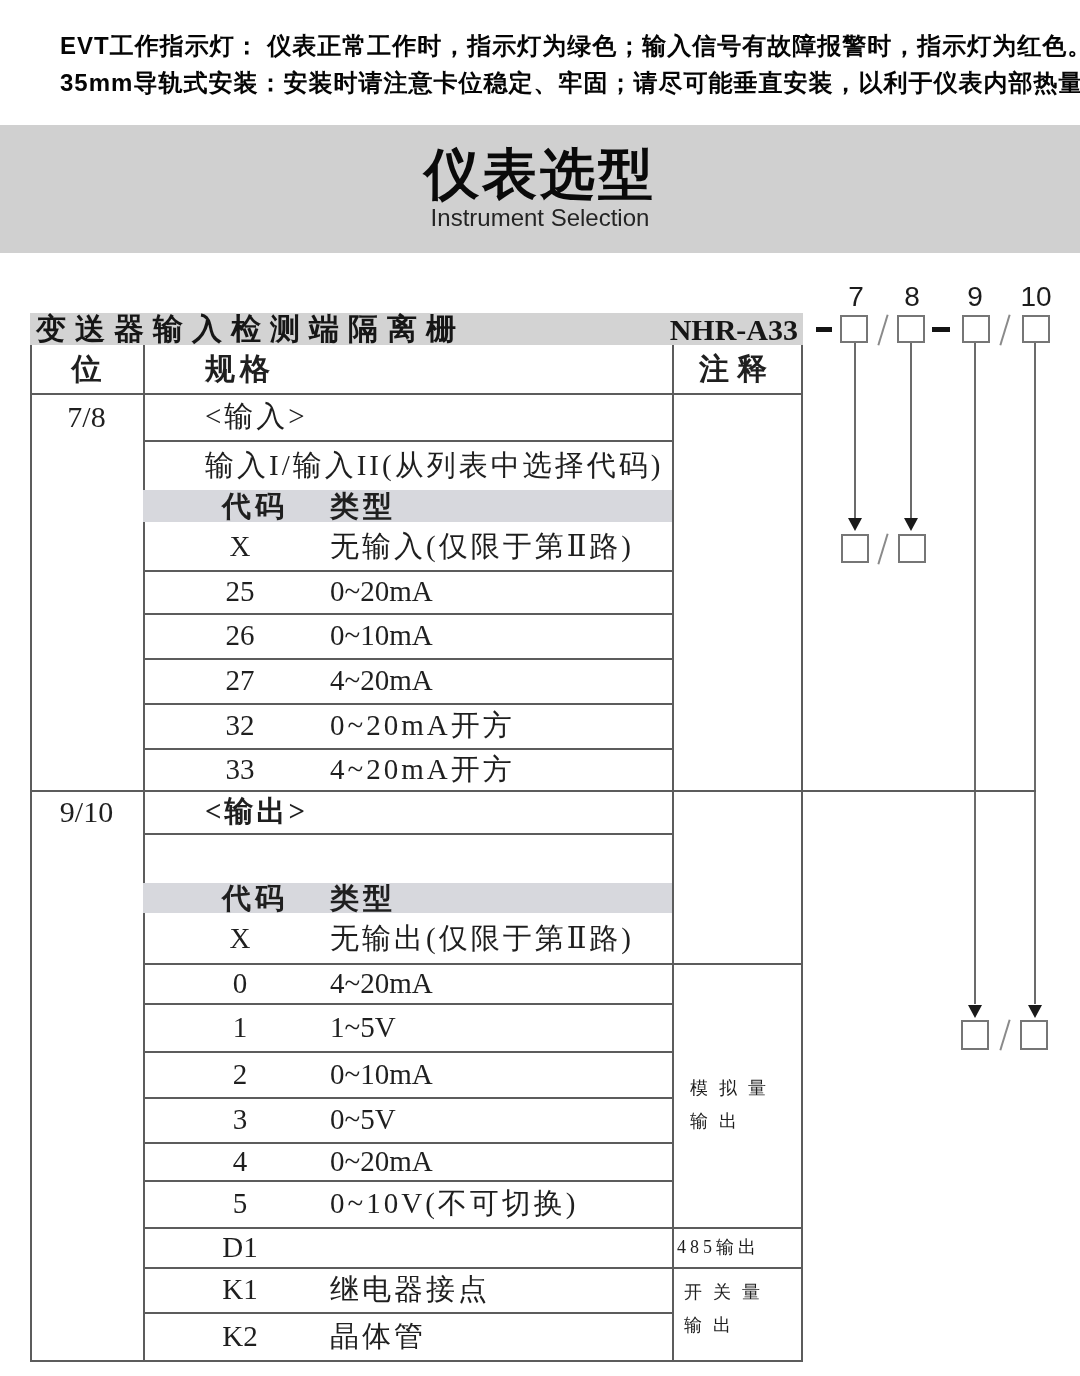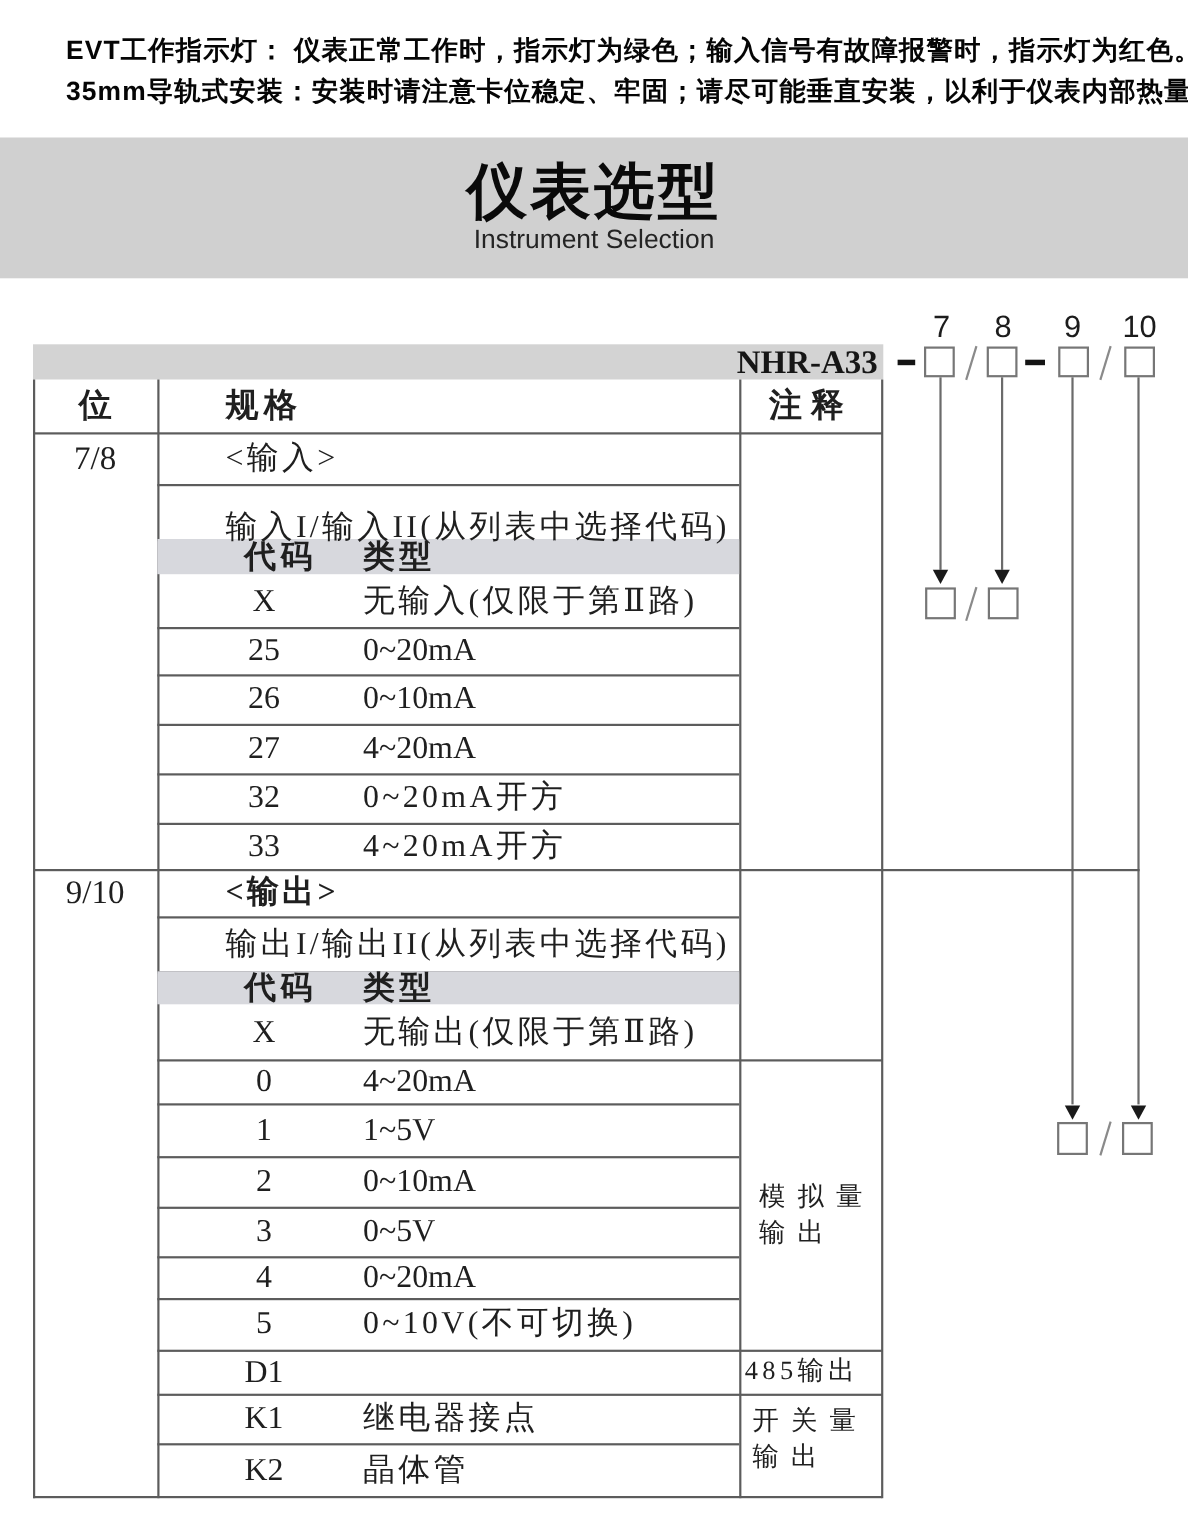--- a/index.html
+++ b/index.html
@@ -31,36 +31,37 @@
   .cjk{letter-spacing:3px;}
   
   .digit{position:absolute;width:40px;text-align:center;font-family:"Liberation Sans","DejaVu Sans",sans-serif;
          font-size:28px;color:#1c1c1c;}
   .sq{position:absolute;width:28px;height:28px;border:2px solid #767676;box-sizing:border-box;background:#fff;}
   .dash{position:absolute;height:5px;background:#141414;}
   .slash{position:absolute;width:2px;background:#8a8a8a;transform:rotate(17deg);}
   .conn{position:absolute;width:2px;background:#6b6b6b;}
   .arr{position:absolute;width:0;height:0;border-left:7px solid transparent;
        border-right:7px solid transparent;border-top:13px solid #1a1a1a;}
-  .notecell{position:absolute;font-size:24px;color:#1f1f1f;letter-spacing:11px;line-height:33px;white-space:nowrap;}
+  .notecell{position:absolute;font-size:18px;color:#1f1f1f;letter-spacing:11px;line-height:33px;white-space:nowrap;}
 </style>
 </head>
 <body>
 
 <div class="page">
 
   <div class="intro-line" style="top:30px;">EVT工作指示灯： 仪表正常工作时，指示灯为绿色；输入信号有故障报警时，指示灯为红色。</div>
   <div class="intro-line" style="top:67px;">35mm导轨式安装：安装时请注意卡位稳定、牢固；请尽可能垂直安装，以利于仪表内部热量散发。</div>
 
   <div class="banner">
     <div class="banner-title">仪表选型</div>
     <div class="banner-sub">Instrument Selection</div>
   </div>
 
   <div class="titlebar"></div>
+  <div class="product-name">变送器输入检测端隔离栅</div>
   <div class="model-code">NHR-A33</div>
 
   <div>
     <div class="digit" style="left:836px;top:281px;">7</div>
     <div class="digit" style="left:892px;top:281px;">8</div>
     <div class="digit" style="left:955px;top:281px;">9</div>
     <div class="digit" style="left:1014px;top:281px;width:44px;">10</div>
 
     <div class="dash" style="left:816px;top:327px;width:16px;"></div>
     <div class="sq" style="left:840px;top:315px;"></div>
@@ -121,40 +122,39 @@
     <div class="band" style="top:490px;height:32px;"></div>
     <div class="band" style="top:883px;height:30px;"></div>
   </div>
 
   <div class="cell th center" style="left:30px;top:345px;width:113px;line-height:48px;">位</div>
   <div class="cell th" style="left:205px;top:345px;line-height:48px;letter-spacing:5px;">规格</div>
   <div class="cell th center" style="left:672px;top:345px;width:130px;line-height:48px;letter-spacing:8px;">注释</div>
 
   <div class="cell center" style="left:30px;top:393px;width:113px;line-height:47px;font-size:30px;">7/8</div>
   <div class="cell cjk" style="left:205px;top:393px;line-height:47px;text-align:right;">&lt;输入&gt;</div>
-  <div class="cell cjk" style="left:205px;top:440px;line-height:50px;margin-top:14px;">输入I/输入II(从列表中选择代码)</div>
+  <div class="cell cjk" style="left:205px;top:440px;line-height:50px;">输入I/输入II(从列表中选择代码)</div>
   <div class="cell th" style="left:222px;top:490px;line-height:32px;font-size:29px;letter-spacing:4px;">代码</div>
   <div class="cell th" style="left:330px;top:490px;line-height:32px;font-size:29px;letter-spacing:4px;">类型</div>
 
   <div class="cell center" style="left:180px;top:522px;width:120px;line-height:48px;">X</div>
   <div class="cell cjk" style="left:330px;top:522px;line-height:48px;">无输入(仅限于第Ⅱ路)</div>
   <div class="cell center" style="left:180px;top:570px;width:120px;line-height:43px;">25</div>
   <div class="cell" style="left:330px;top:570px;line-height:43px;">0~20mA</div>
   <div class="cell center" style="left:180px;top:613px;width:120px;line-height:45px;">26</div>
   <div class="cell" style="left:330px;top:613px;line-height:45px;">0~10mA</div>
   <div class="cell center" style="left:180px;top:658px;width:120px;line-height:45px;">27</div>
   <div class="cell" style="left:330px;top:658px;line-height:45px;">4~20mA</div>
   <div class="cell center" style="left:180px;top:703px;width:120px;line-height:45px;">32</div>
   <div class="cell cjk" style="left:330px;top:703px;line-height:45px;">0~20mA开方</div>
   <div class="cell center" style="left:180px;top:748px;width:120px;line-height:42px;">33</div>
   <div class="cell cjk" style="left:330px;top:748px;line-height:42px;">4~20mA开方</div>
 
   <div class="cell center" style="left:30px;top:790px;width:113px;line-height:43px;font-size:30px;">9/10</div>
   <div class="cell cjk" style="left:205px;top:790px;line-height:43px;font-weight:bold;">&lt;输出&gt;</div>
-  <div class="cell cjk" style="left:205px;top:833px;line-height:50px;">输出I/输出II(从列表中选择代码)</div>
   <div class="cell th" style="left:222px;top:883px;line-height:30px;font-size:29px;letter-spacing:4px;">代码</div>
   <div class="cell th" style="left:330px;top:883px;line-height:30px;font-size:29px;letter-spacing:4px;">类型</div>
 
   <div class="cell center" style="left:180px;top:913px;width:120px;line-height:50px;">X</div>
   <div class="cell cjk" style="left:330px;top:913px;line-height:50px;">无输出(仅限于第Ⅱ路)</div>
   <div class="cell center" style="left:180px;top:963px;width:120px;line-height:40px;">0</div>
   <div class="cell" style="left:330px;top:963px;line-height:40px;">4~20mA</div>
   <div class="cell center" style="left:180px;top:1003px;width:120px;line-height:48px;">1</div>
   <div class="cell" style="left:330px;top:1003px;line-height:48px;">1~5V</div>
   <div class="cell center" style="left:180px;top:1051px;width:120px;line-height:46px;">2</div>

